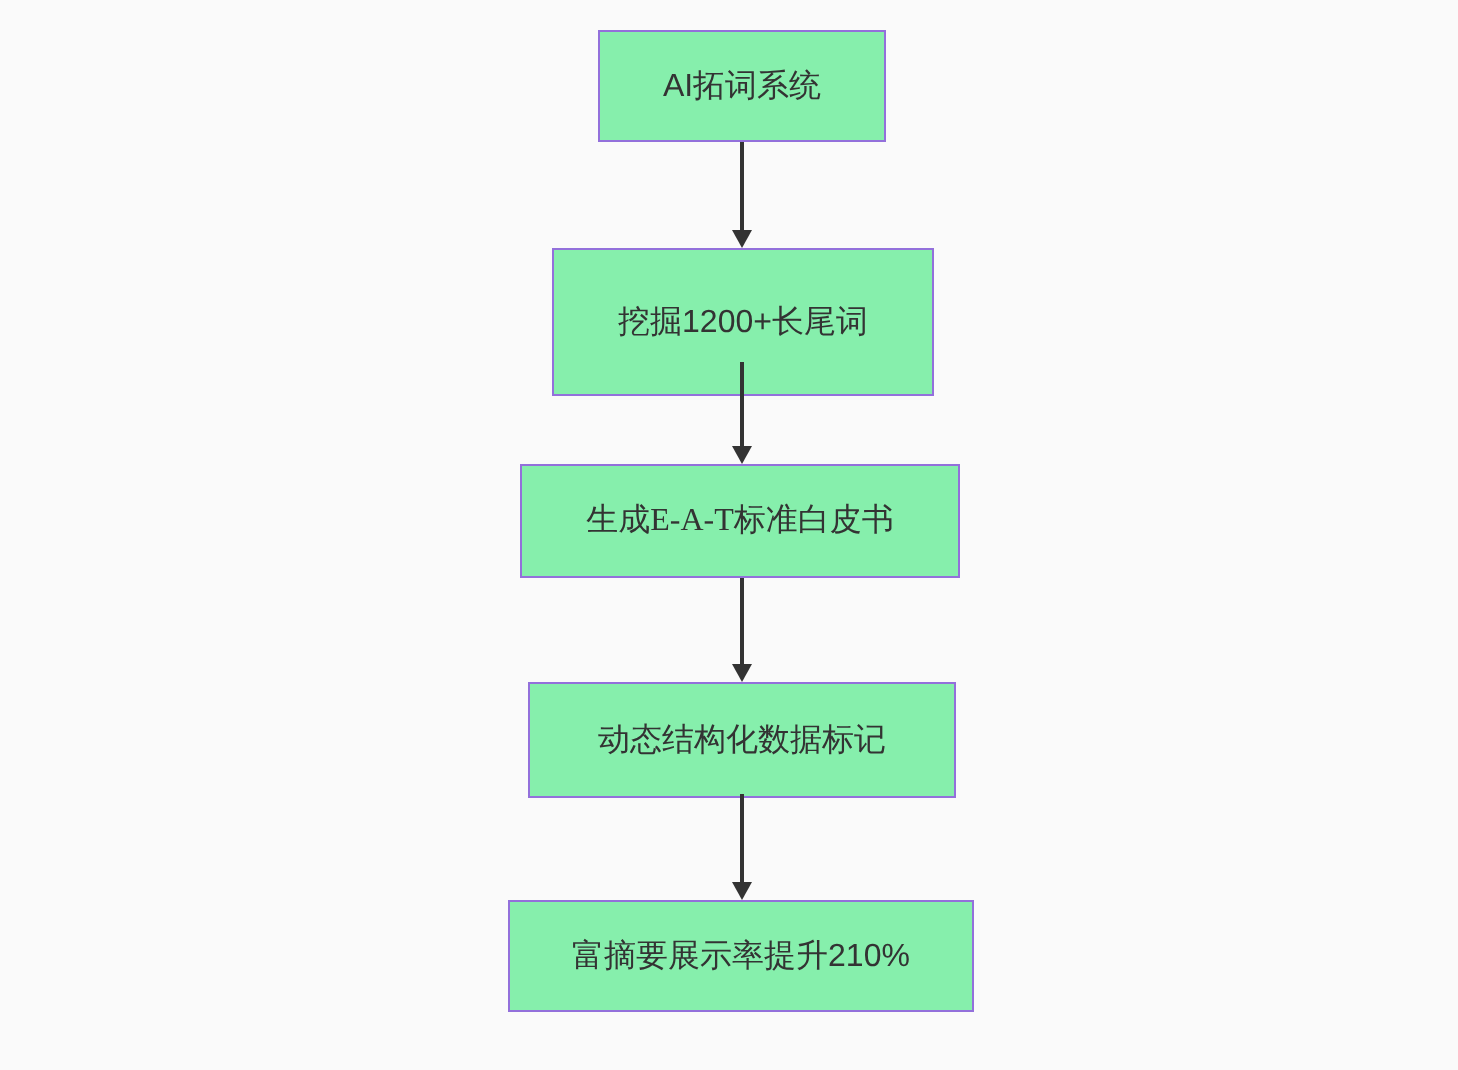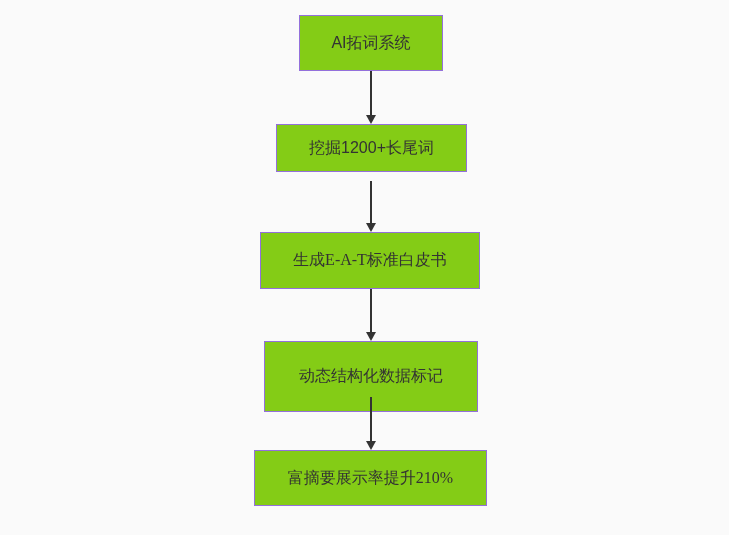--- a/index.html
+++ b/index.html
@@ -11,35 +11,35 @@
   .canvas {
     position: relative;
     width: 729px;
     height: 535px;
     background: #fafafa;
     overflow: hidden;
   }
   .node {
     position: absolute;
     box-sizing: border-box;
-    background: #84cc16;
+    background: #86efac;
     border: 1px solid #9370db;
     color: #333333;
     font-size: 16px;
     display: flex;
     align-items: center;
     justify-content: center;
     text-align: center;
     white-space: nowrap;
   }
   .n1 { left: 299px; top: 15px;  width: 144px; height: 56px; }
-  .n2 { left: 276px; top: 124px; width: 191px; height: 48px; }
+  .n2 { left: 276px; top: 124px; width: 191px; height: 74px; }
   .n3 { left: 260px; top: 232px; width: 220px; height: 57px; font-family: Liberation Serif, serif; }
-  .n4 { left: 264px; top: 341px; width: 214px; height: 71px; }
-  .n5 { left: 254px; top: 450px; width: 233px; height: 56px; font-family: Liberation Serif, serif; }
+  .n4 { left: 264px; top: 341px; width: 214px; height: 58px; }
+  .n5 { left: 254px; top: 450px; width: 233px; height: 56px; }
 
   .edge {
     position: absolute;
     left: 366px;
     width: 10px;
   }
   .e1 { top: 71px;  height: 53px; }
   .e2 { top: 181px; height: 51px; }
   .e3 { top: 289px; height: 52px; }
   .e4 { top: 397px; height: 53px; }

